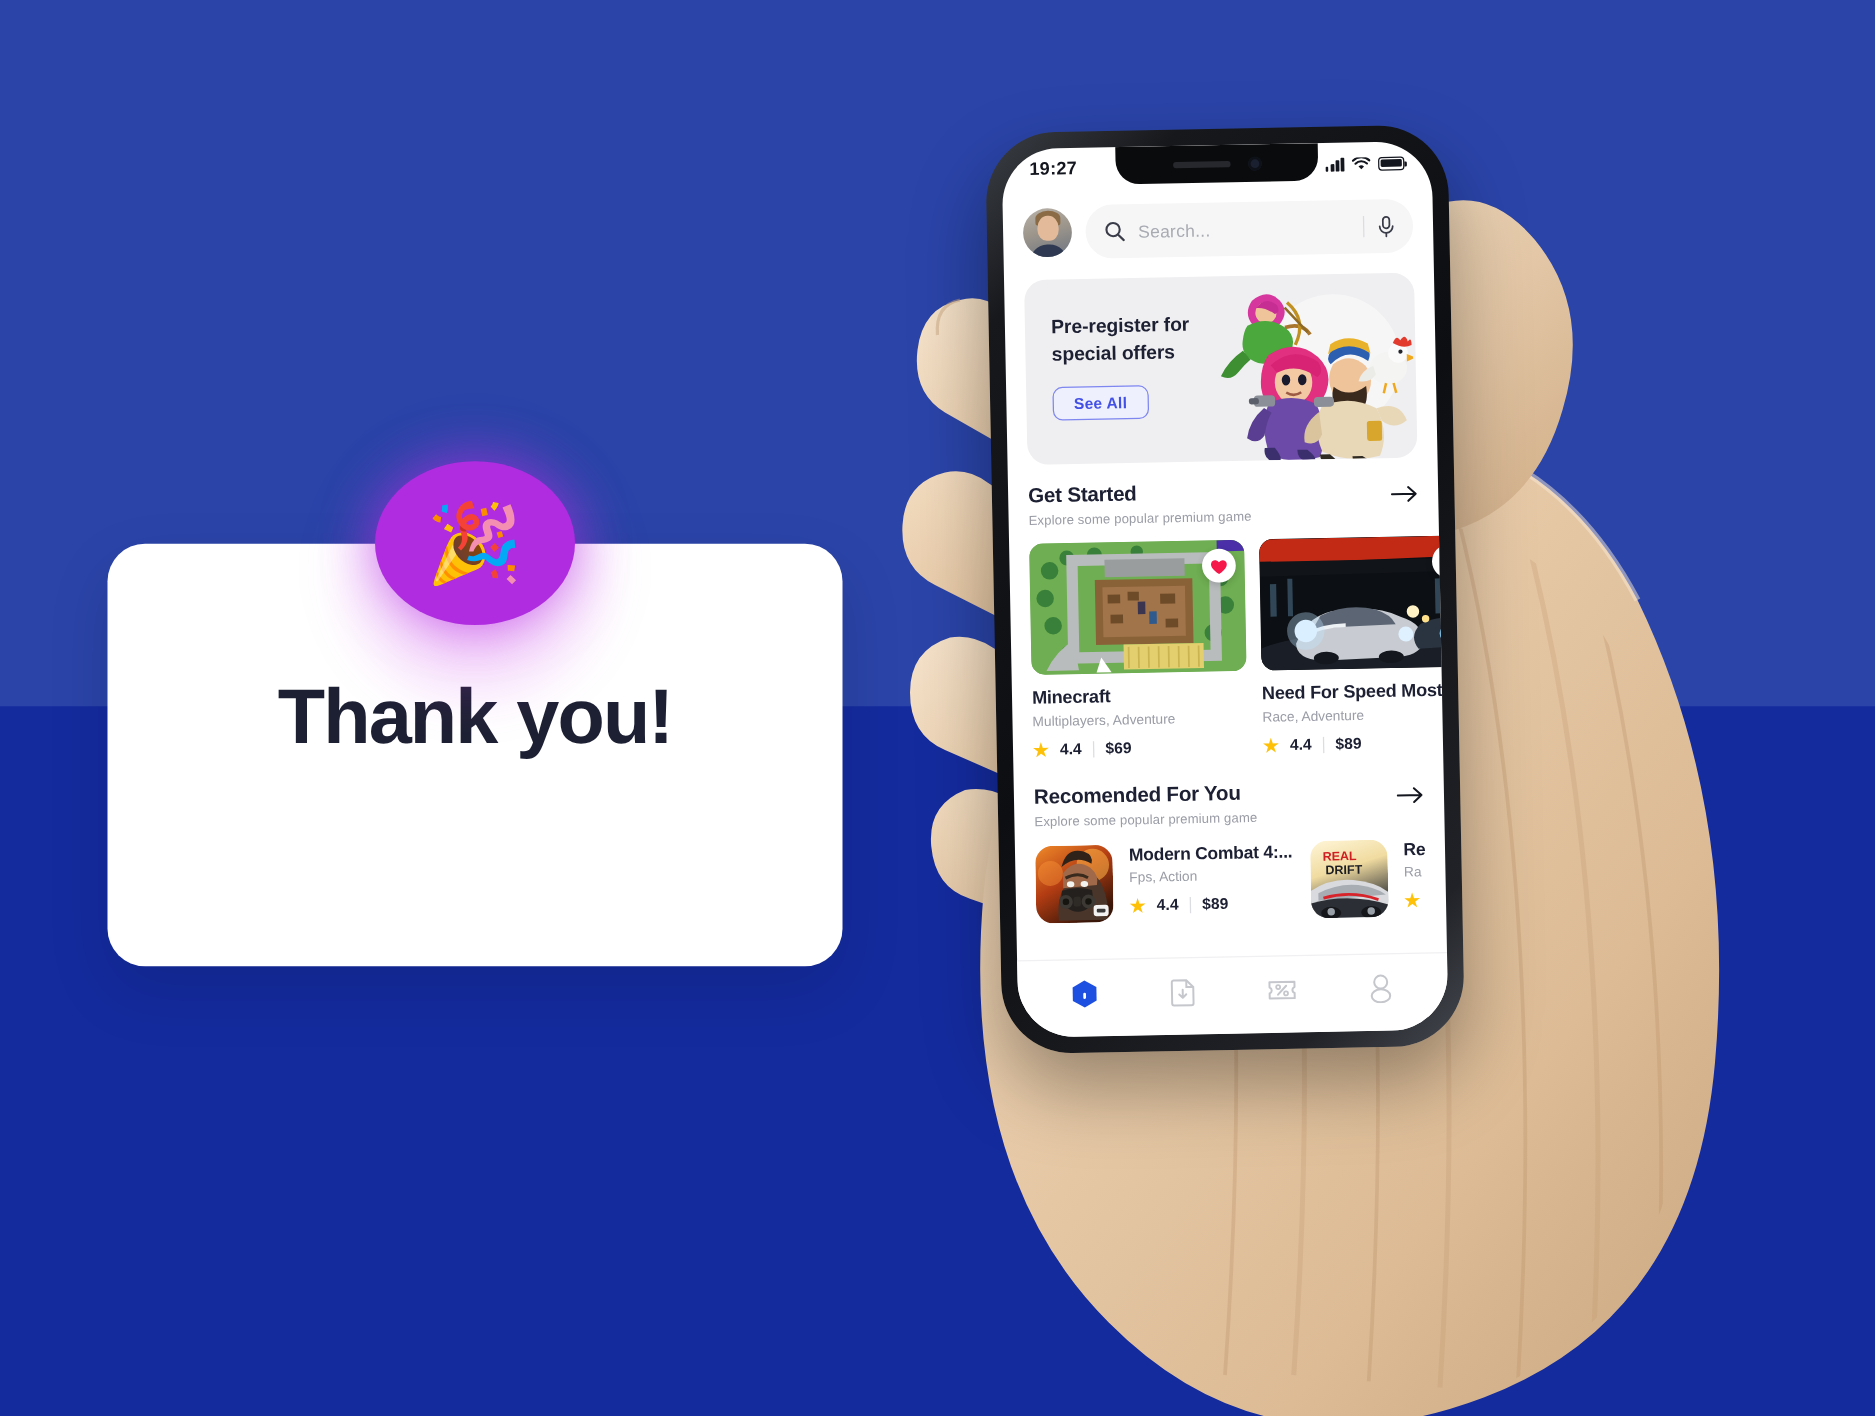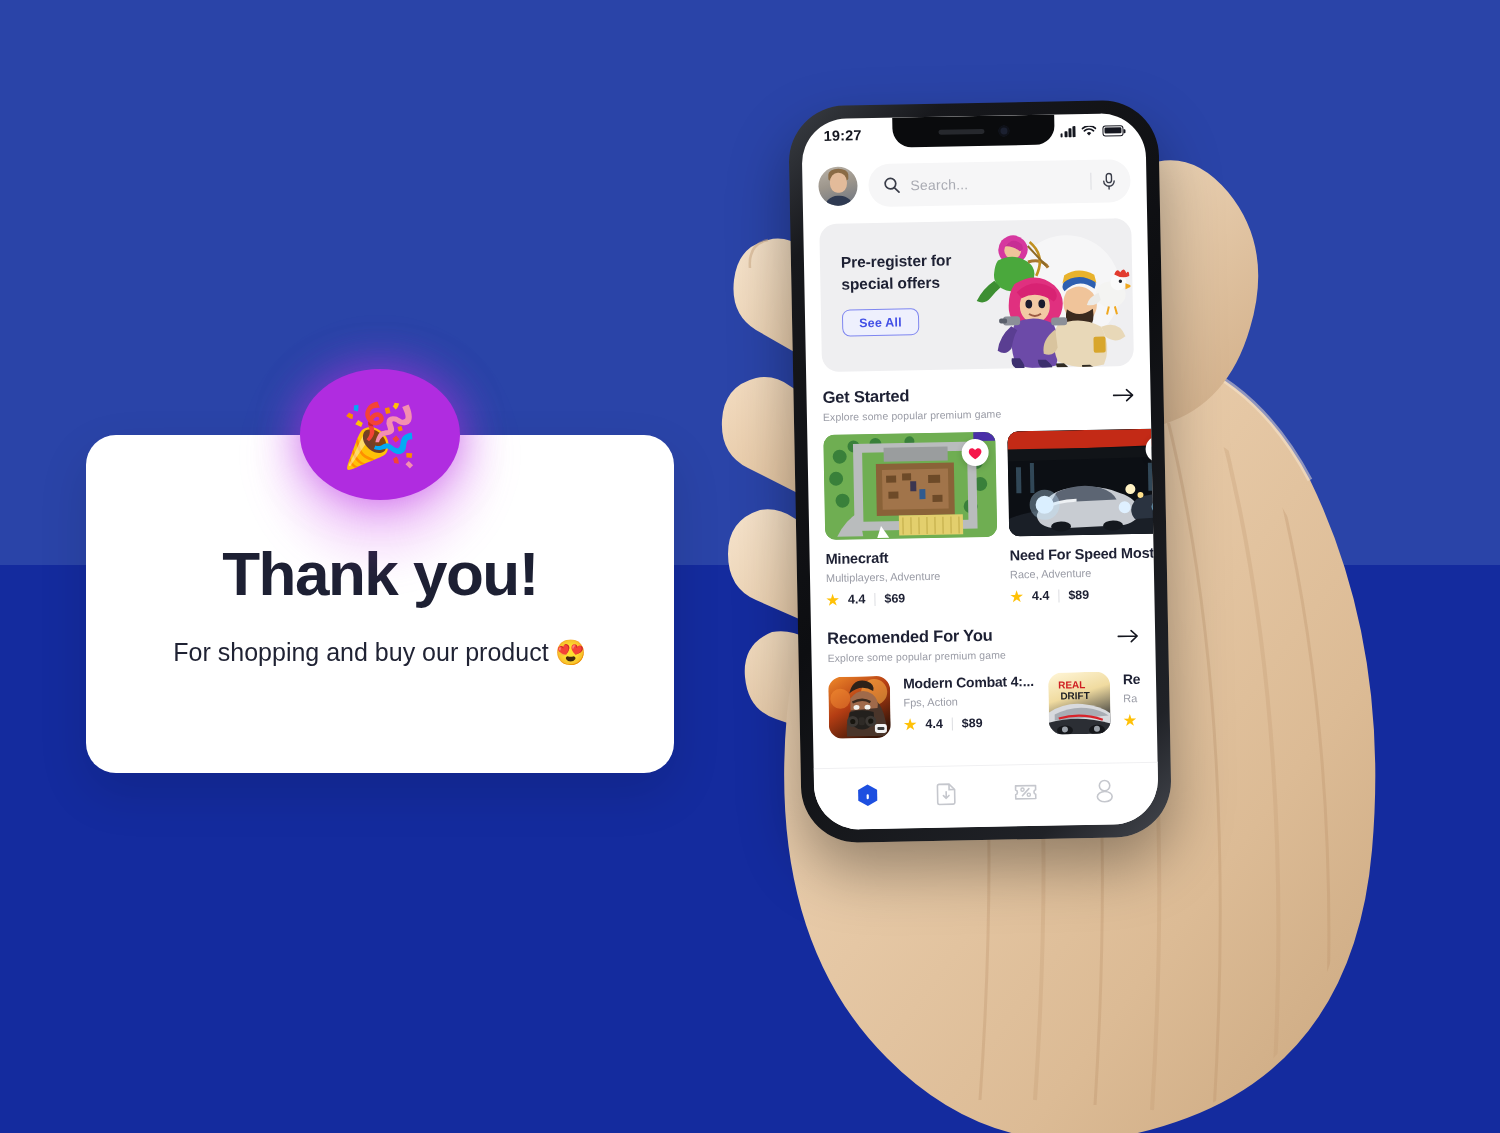--- a/index.html
+++ b/index.html
@@ -251,21 +251,20 @@
 
     <g>
       <path d="M430 60 q60 -45 108 12 q46 56 22 136 q-22 76 -86 96 q-62 20 -96 -34 q-34 -56 2 -124 q24 -46 50 -86 z" fill="url(#wood3)"></path>
     </g>
   </svg>
 </div>
 
 <div id="thanks-glow"></div>
 <div id="thanks-card">
   <div id="thanks-title">Thank you!</div>
-  <div id="thanks-sub">For shopping and buy our product 😍</div>
 </div>
 <div id="party-badge">
   <span class="emoji">🎉</span>
 </div>
 
 <div id="phone">
   <div id="phone-frame"></div>
   <div id="phone-screen">
 
     <div id="notch">

